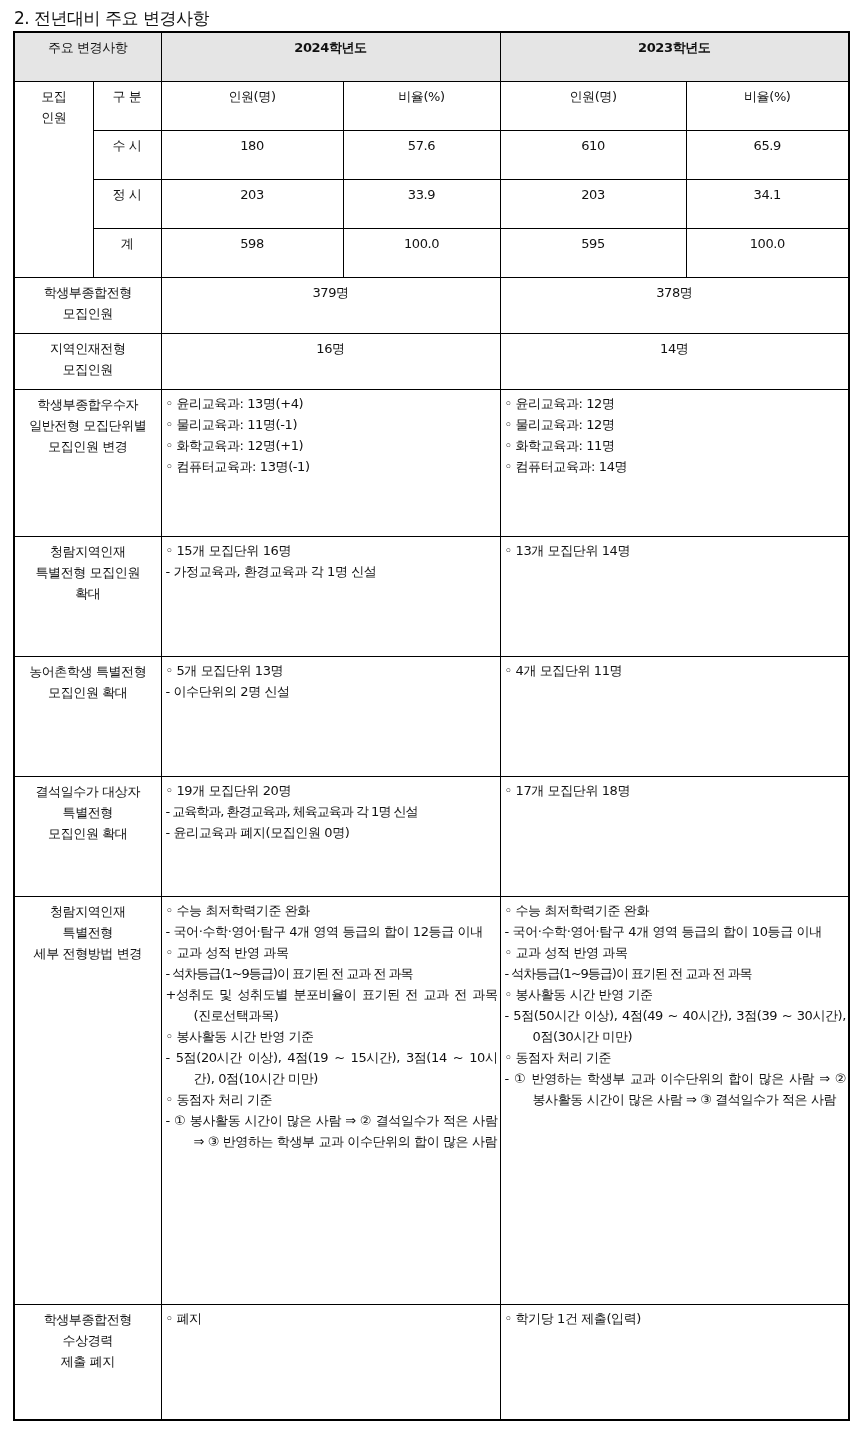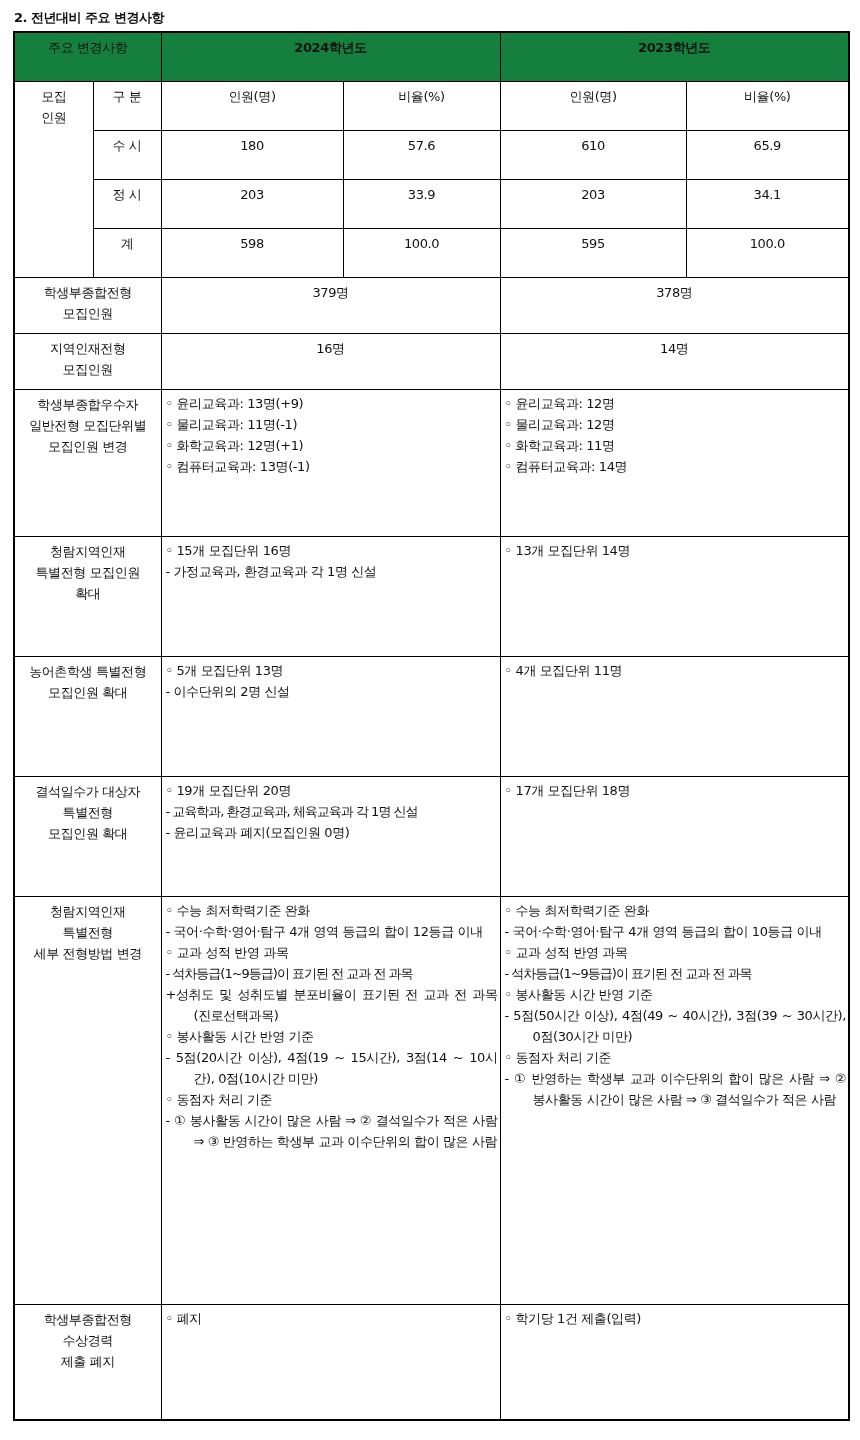--- a/index.html
+++ b/index.html
@@ -3,40 +3,40 @@
   <meta charset="utf-8">
   <style>
     html, body { margin: 0; padding: 0; background: #ffffff; }
     body {
       width: 860px; height: 1440px; position: relative; overflow: hidden;
       font-family: "DejaVu Sans", "Liberation Sans", sans-serif;
       color: #111111;
     }
     .title {
       position: absolute; left: 14px; top: 6px;
-      font-size: 13px; font-weight: bold; letter-spacing: -0.5px;
+      font-size: 17px; font-weight: normal; letter-spacing: -0.5px;
       line-height: 24px;
     }
     table.main {
       position: absolute; left: 13px; top: 31px;
       width: 835px;
       border-collapse: collapse;
       table-layout: fixed;
       border: 2px solid #000;
       font-size: 13px;
       letter-spacing: -0.4px;
     }
     table.main td {
       border: 1px solid #000;
       vertical-align: top;
       padding: 0;
       line-height: 21px;
     }
     td.hdr {
-      background: #15803d;
+      background: #e5e5e5;
       text-align: center;
       font-weight: bold;
       padding-top: 4px !important;
     }
     td.hdr.lbl { font-weight: normal; }
     td.c { text-align: center; padding-top: 4px !important; margin-top: 8px; }
     td.lbl { text-align: center; padding-top: 4px !important; }
     td.txt { padding: 3px 2px 0 4px !important; text-align: left; }
     .line { display: block; }
     .line.hang { padding-left: 28px; text-indent: -28px; }
@@ -114,21 +114,21 @@
     <td class="c" colspan="2">14명</td>
   </tr>
 
   <tr style="height:147px">
     <td class="lbl" colspan="2">
       <span class="line">학생부종합우수자</span>
       <span class="line">일반전형 모집단위별</span>
       <span class="line">모집인원 변경</span>
     </td>
     <td class="txt" colspan="2">
-      <span class="line">◦ 윤리교육과: 13명(+9)</span>
+      <span class="line">◦ 윤리교육과: 13명(+4)</span>
       <span class="line">◦ 물리교육과: 11명(-1)</span>
       <span class="line">◦ 화학교육과: 12명(+1)</span>
       <span class="line">◦ 컴퓨터교육과: 13명(-1)</span>
     </td>
     <td class="txt" colspan="2">
       <span class="line">◦ 윤리교육과: 12명</span>
       <span class="line">◦ 물리교육과: 12명</span>
       <span class="line">◦ 화학교육과: 11명</span>
       <span class="line">◦ 컴퓨터교육과: 14명</span>
     </td>

